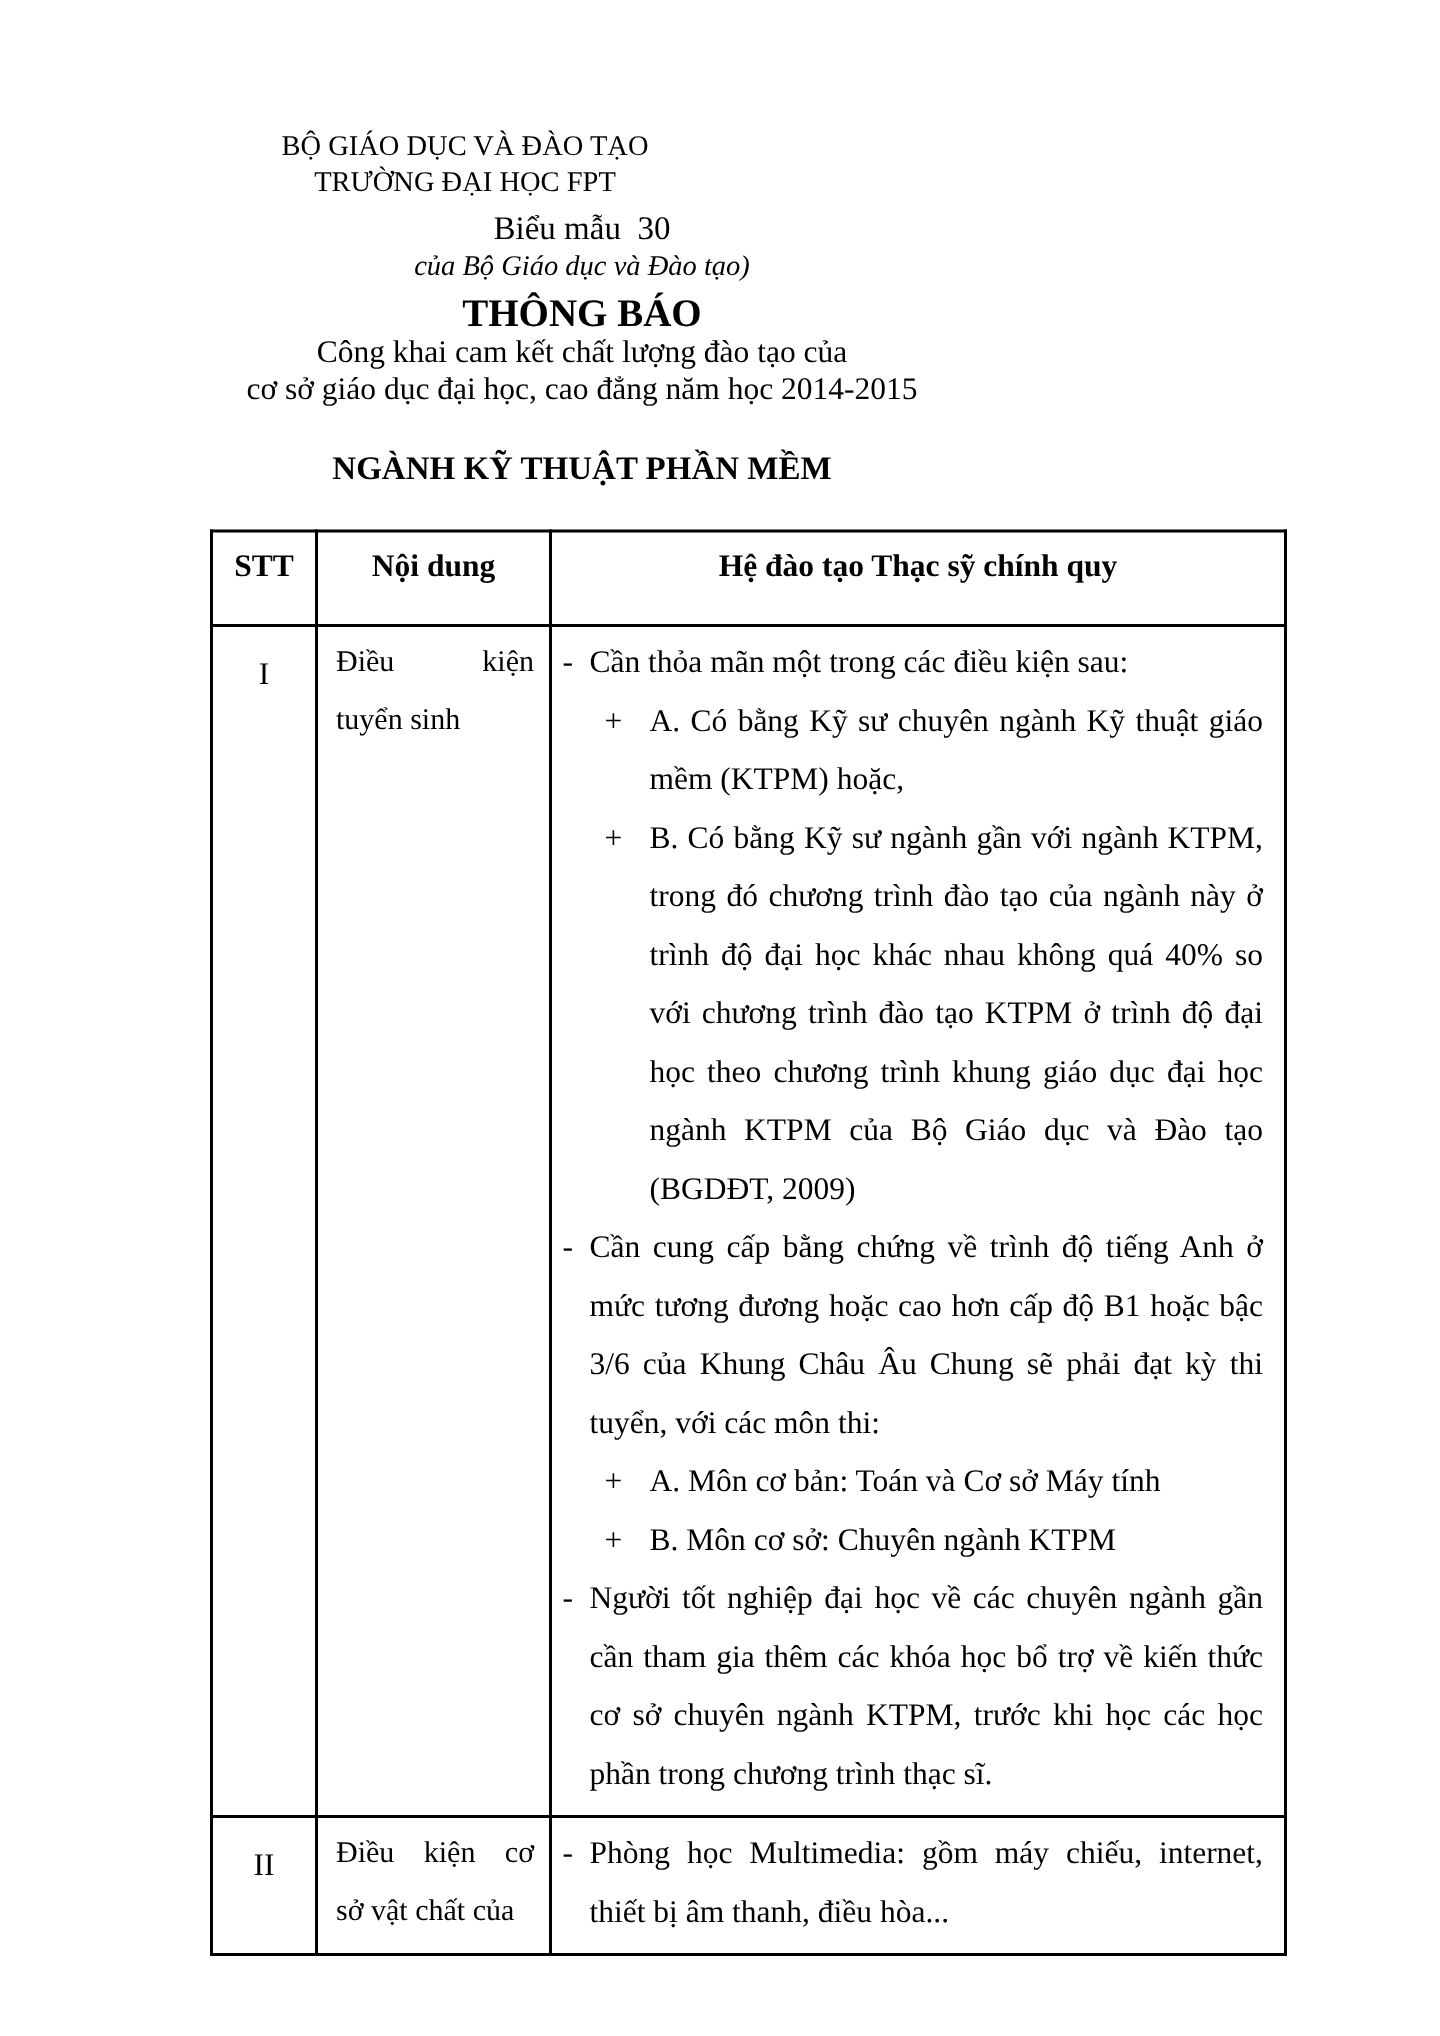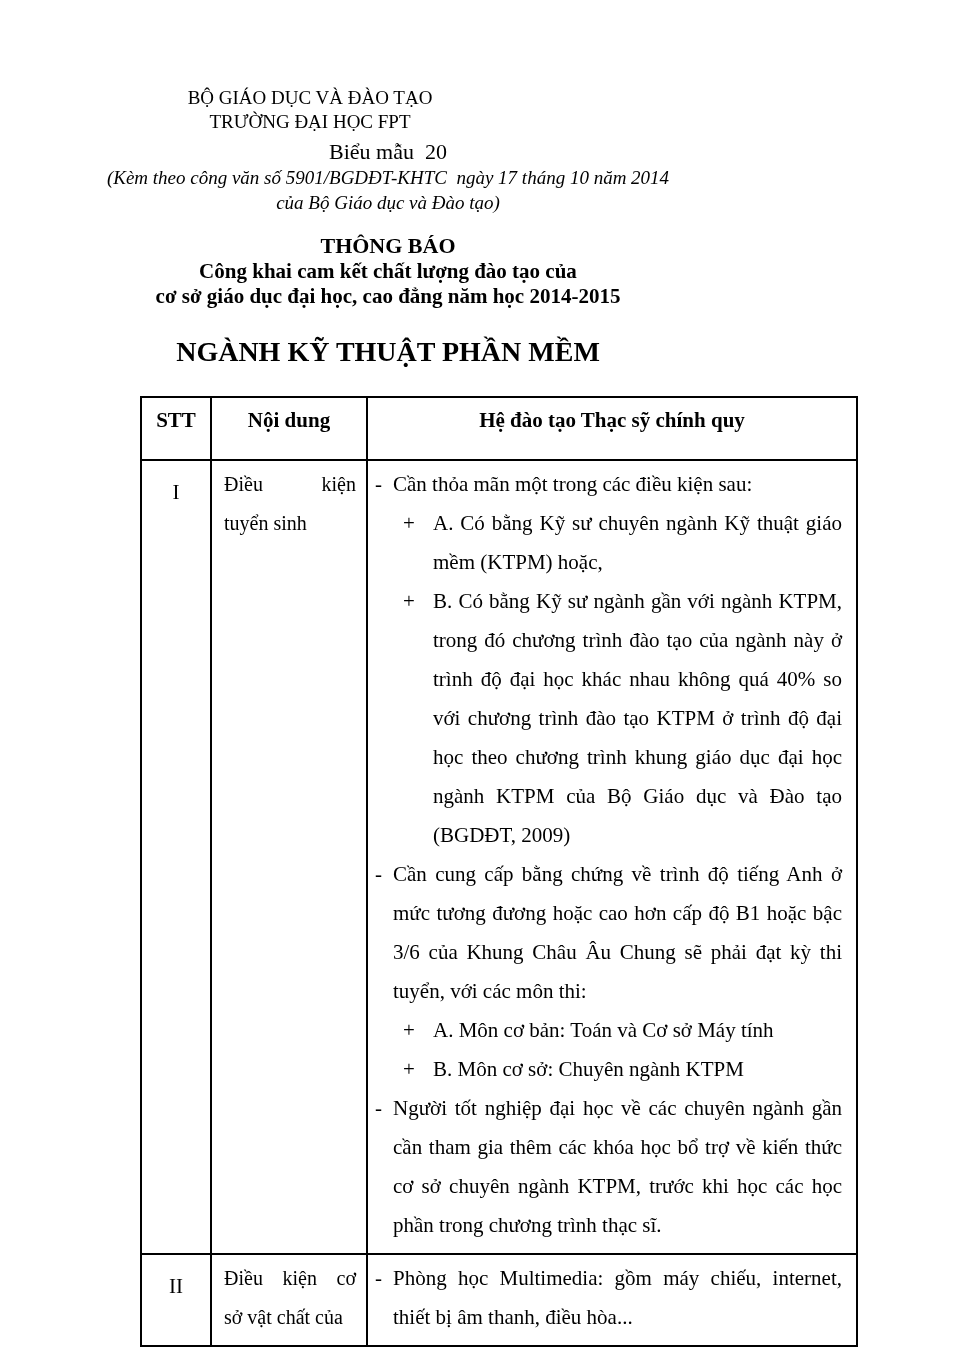--- a/index.html
+++ b/index.html
@@ -10,23 +10,23 @@
   }
   .page { width: 776px; height: 1357px; padding-top: 86px; box-sizing: border-box; }
 
   
   .lh-left { width: 290px; margin-left: 165px; text-align: center; }
   .ministry { font-size: 19px; line-height: 24px; }
   .university { font-size: 19px; line-height: 24px; font-weight: normal; }
   .center { text-align: center; }
   .form-label { font-size: 22px; line-height: 26px; margin-top: 5px; white-space: pre-wrap; }
   .attach { font-size: 19px; font-style: italic; line-height: 25px; white-space: pre-wrap; }
-  .doc-title { font-size: 22px; line-height: 26px; font-weight: bold; margin-top: 18px; }
-  .doc-sub { font-size: 21px; line-height: 25px; font-weight: bold; }
-  .section-title { font-size: 28px; font-weight: bold; margin-top: 27px; }
+  .doc-title { font-size: 26px; line-height: 26px; font-weight: bold; margin-top: 6px; }
+  .doc-sub { font-size: 21px; line-height: 25px; font-weight: normal; }
+  .section-title { font-size: 22px; font-weight: bold; margin-top: 27px; }
 
   
   table.doc-table {
     border-collapse: collapse; table-layout: fixed;
     width: 716px; margin: 28px 0 0 140px;
   }
   col.c1 { width: 70px; } col.c2 { width: 156px; } col.c3 { width: 490px; }
   .doc-table th, .doc-table td { border: 2px solid #000; vertical-align: top; }
   .doc-table th {
     font-size: 21px; font-weight: bold; text-align: center;
@@ -47,22 +47,21 @@
 </head>
 <body>
 
 <div class="page">
 
   <div class="lh-left">
     <div class="ministry">BỘ GIÁO DỤC VÀ ĐÀO TẠO</div>
     <div class="university">TRƯỜNG ĐẠI HỌC FPT</div>
   </div>
 
-  <div class="center form-label">Biểu mẫu  20</div>
-  <div class="center attach">(Kèm theo công văn số 5901/BGDĐT-KHTC  ngày 17 tháng 10 năm 2014</div>
+  <div class="center form-label">Biểu mẫu  30</div>
   <div class="center attach">của Bộ Giáo dục và Đào tạo)</div>
   <div class="center doc-title">THÔNG BÁO</div>
   <div class="center doc-sub">Công khai cam kết chất lượng đào tạo của</div>
   <div class="center doc-sub">cơ sở giáo dục đại học, cao đẳng năm học 2014-2015</div>
   <div class="center section-title">NGÀNH KỸ THUẬT PHẦN MỀM</div>
 
   <table class="doc-table">
     <colgroup>
         <col class="c1">
         <col class="c2">

